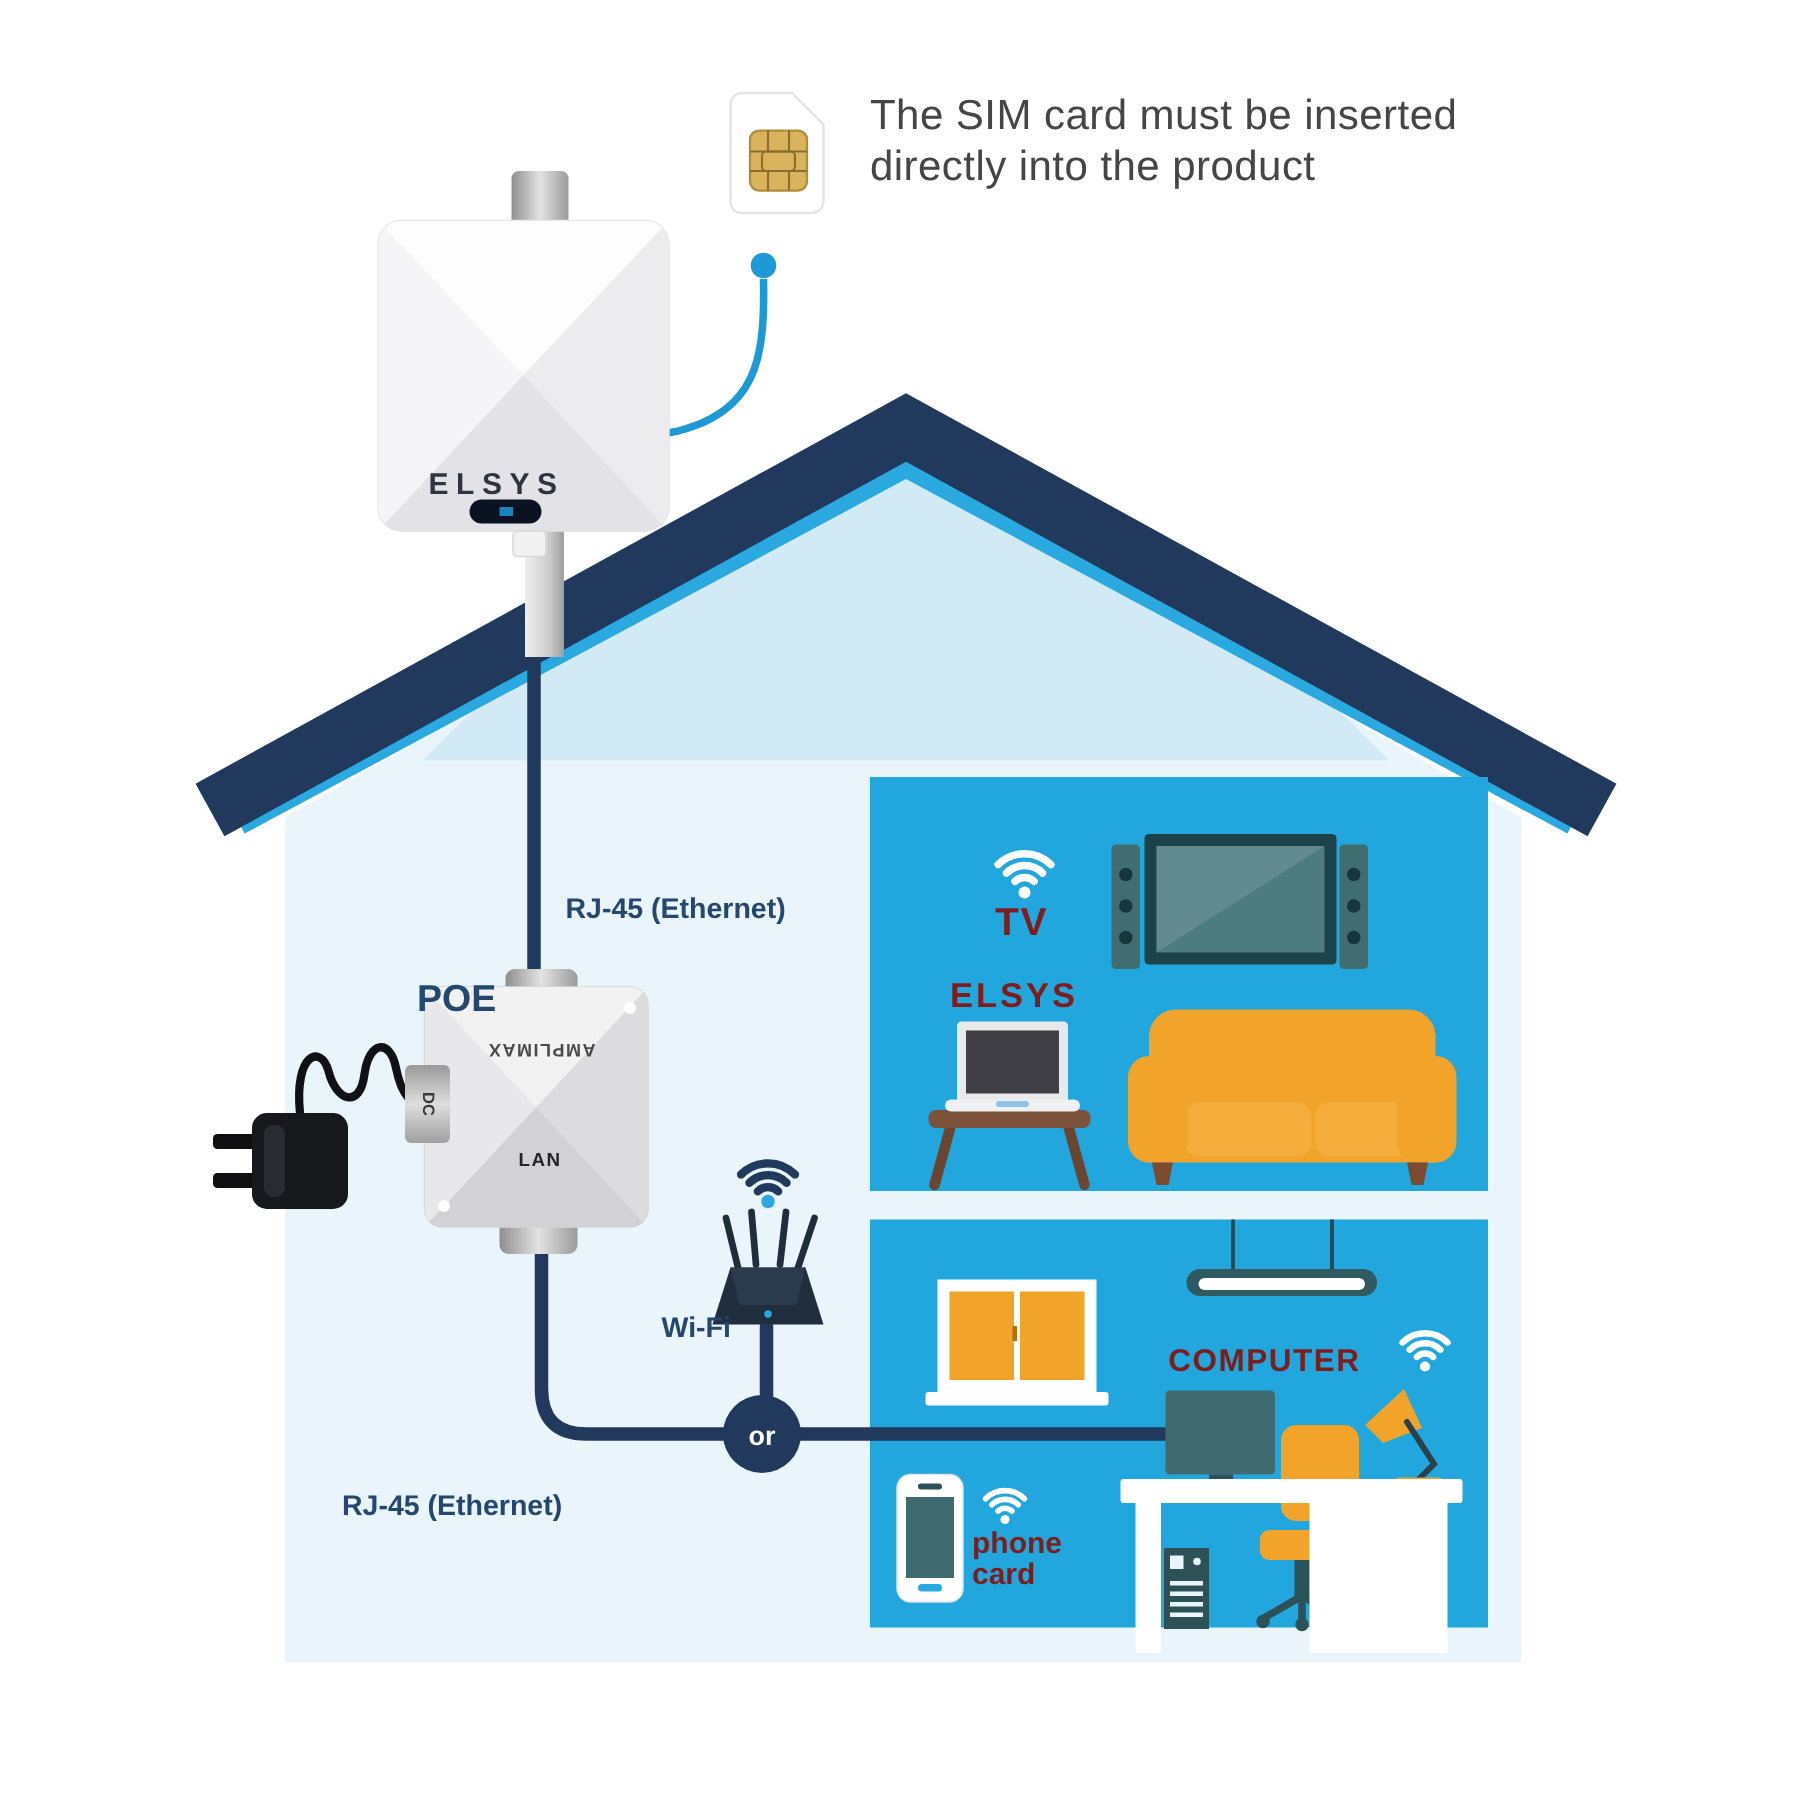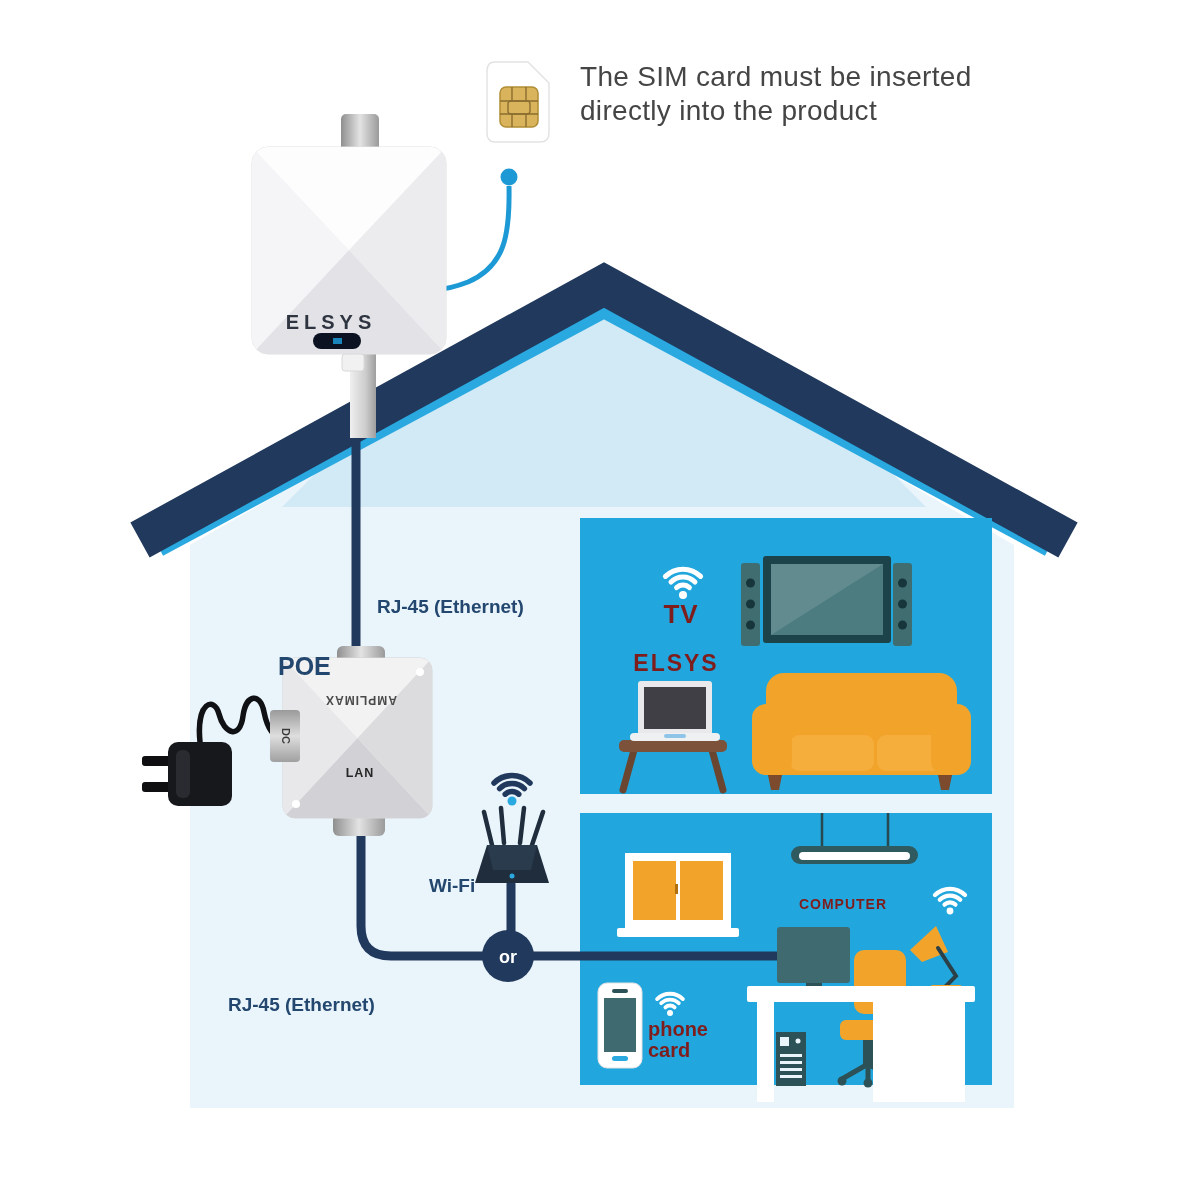--- a/index.html
+++ b/index.html
@@ -8,21 +8,21 @@
   .stage svg{position:absolute;left:0;top:0;}
   .lbl{position:absolute;white-space:pre;}
   .note{font-size:28px;line-height:34px;color:#454545;font-weight:500;letter-spacing:.3px;}
   .navy{color:#23476e;font-weight:700;margin-top:32px;}
   .white{color:#7f1d1d;font-weight:600;}
   .rj{font-size:19px;}
   .poe{font-size:25px;}
   .wifi{font-size:19px;}
   .tv{font-size:26px;letter-spacing:1px;transform:translateX(-50%);}
   .laptop{font-size:23px;letter-spacing:2px;transform:translateX(-50%);}
-  .computer{font-size:14px;letter-spacing:1px;transform:translateX(-50%);}
+  .computer{font-size:21px;letter-spacing:1px;transform:translateX(-50%);}
   .smart{font-size:20px;line-height:21px;}
   svg text{font-family:"Liberation Sans",sans-serif;}
 </style>
 </head>
 <body>
 
 <div class="stage">
 <svg width="1200" height="1200" viewBox="0 0 1200 1200">
   <defs>
     <linearGradient id="cyl" x1="0" y1="0" x2="1" y2="0">
@@ -248,20 +248,20 @@
     <text x="286" y="740" text-anchor="middle" font-size="11" font-weight="700" fill="#3a3a3a" transform="rotate(90 286 736)">DC</text>
     <text x="360" y="777" text-anchor="middle" font-size="12.5" font-weight="700" letter-spacing="1" fill="#262626">LAN</text>
   </g>
 </svg>
 
 <div class="lbl note" style="left:580px;top:60px;text-align:right;">The SIM card must be inserted</div>
 <div class="lbl note" style="left:580px;top:94px;">directly into the product</div>
 
 <div class="lbl navy rj" style="left:377px;top:564px;">RJ-45 (Ethernet)</div>
 <div class="lbl navy poe" style="left:278px;top:620px;">POE</div>
-<div class="lbl navy wifi" style="left:429px;top:843px;text-align:right;">Wi-Fi</div>
+<div class="lbl navy wifi" style="left:441px;top:843px;text-align:right;">Wi-Fi</div>
 <div class="lbl navy rj" style="left:228px;top:962px;">RJ-45 (Ethernet)</div>
 
 <div class="lbl white tv" style="left:681px;top:599px;">TV</div>
 <div class="lbl white laptop" style="left:676px;top:650px;">ELSYS</div>
 <div class="lbl white computer" style="left:843px;top:896px;">COMPUTER</div>
 <div class="lbl white smart" style="left:648px;top:1019px;"><span>phone</span><br><span>card</span></div>
 </div>
 
 </body></html>

